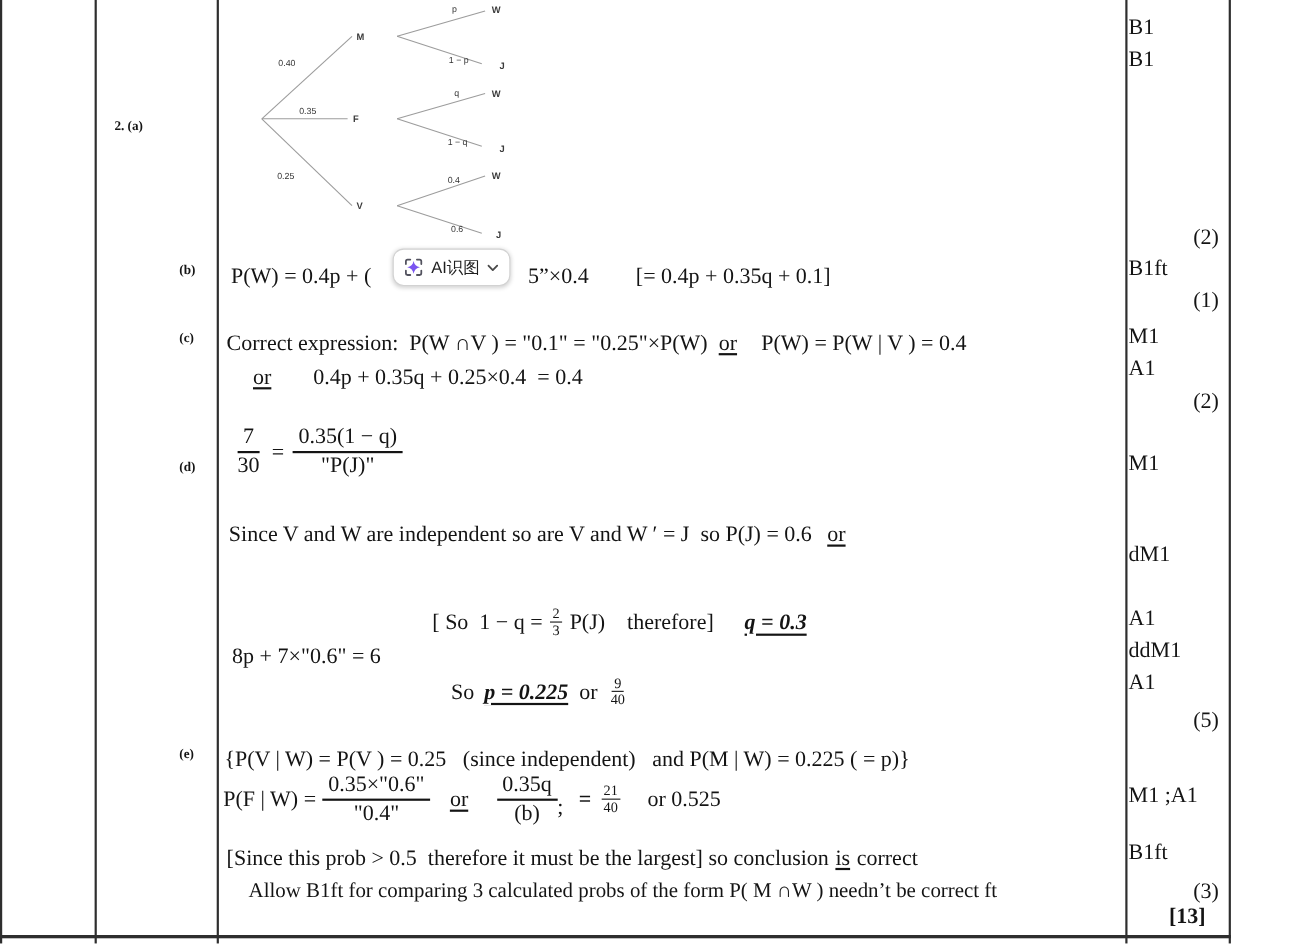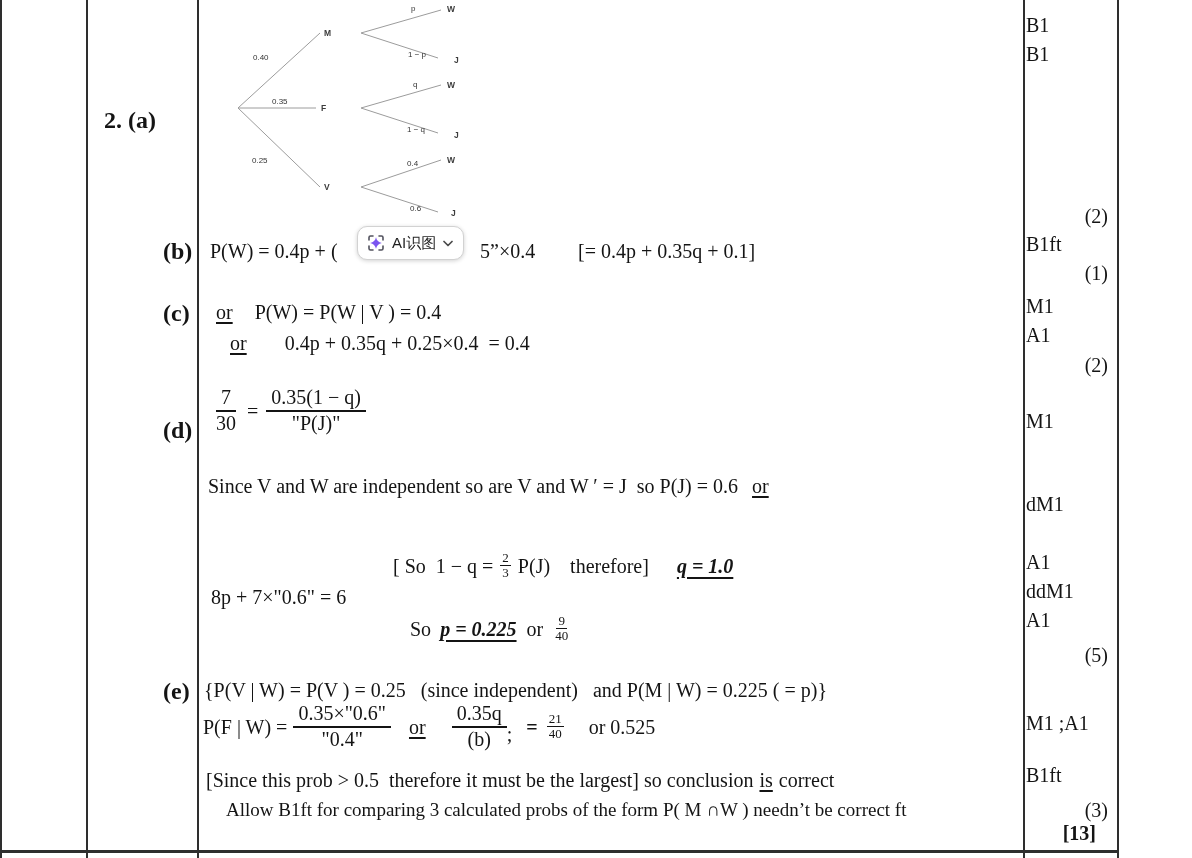--- a/index.html
+++ b/index.html
@@ -2,21 +2,21 @@
 <html><head>
 <meta charset="utf-8">
 <style>
   html,body{margin:0;padding:0;background:#ffffff;}
   #page{position:relative;width:1192px;height:858px;background:#ffffff;overflow:hidden;
         font-family:"Liberation Serif",serif;color:#141414;}
   .vline{position:absolute;top:0;height:858px;width:2px;background:#2e2e2e;}
   .hline{position:absolute;height:3px;background:#2e2e2e;}
   .row{position:absolute;font-size:20px;line-height:26px;white-space:pre;}
   .flexrow{display:flex;align-items:center;white-space:pre;}
-  .partlabel{position:absolute;font-weight:bold;font-size:24px;white-space:pre;}
+  .partlabel{position:absolute;font-weight:bold;font-size:12px;white-space:pre;}
   .u{text-decoration:underline;text-underline-offset:3px;}
   .ans{font-weight:bold;font-style:italic;text-decoration:underline;
        text-decoration-thickness:2px;text-underline-offset:4px;}
   .vfrac{display:inline-flex;flex-direction:column;align-items:center;line-height:1.18;}
   .vfrac .num{border-bottom:2px solid #141414;padding:0 5px;}
   .vfrac .den{padding:0 3px;}
   .vfrac.small{font-size:13px;line-height:1.08;}
   .vfrac.small .num{border-bottom:1.4px solid #141414;padding:0 2px;}
   .mark{position:absolute;left:1026px;width:90px;font-size:20px;line-height:23px;white-space:pre;}
   .mark.paren{text-align:right;padding-right:8px;box-sizing:border-box;}
@@ -97,20 +97,21 @@
       <path d="M6 16 H3.5 Q2 16 2 14.5 V12" fill="none" stroke="#52525e" stroke-width="1.6" stroke-linecap="round"></path>
       <path d="M9 3.2 C9.6 6.4 11.6 8.4 14.8 9 C11.6 9.6 9.6 11.6 9 14.8 C8.4 11.6 6.4 9.6 3.2 9 C6.4 8.4 8.4 6.4 9 3.2 Z" fill="#7b55f0"></path>
     </svg>
     <span>AI识图</span>
     <svg width="10" height="7" viewBox="0 0 10 7">
       <polyline points="1,1.5 5,5.5 9,1.5" fill="none" stroke="#4a4a4a" stroke-width="1.7" stroke-linecap="round" stroke-linejoin="round"></polyline>
     </svg>
   </div>
 
   <div class="row flexrow" style="left:206px;top:299px;">
+    <span>Correct expression:  P(W ∩V ) = "0.1" = "0.25"×P(W)</span>
     <span class="u" style="margin-left:10px;margin-right:22px;">or</span>
     <span>P(W) = P(W | V ) = 0.4</span>
   </div>
   <div class="row flexrow" style="left:206px;top:330px;">
     <span class="u" style="margin-left:24px;margin-right:38px;">or</span>
     <span>0.4p + 0.35q + 0.25×0.4  = 0.4</span>
   </div>
 
   <div class="row flexrow" style="left:213px;top:386px;">
     <span class="vfrac">
@@ -129,21 +130,21 @@
     <span class="u" style="margin-left:14px;">or</span>
   </div>
 
   <div class="row flexrow" style="left:393px;top:551px;">
     <span>[ So  1 − q =</span>
     <span class="vfrac small" style="margin:0 6px;">
       <span class="num">2</span>
       <span class="den">3</span>
     </span>
     <span>P(J)    therefore]</span>
-    <span class="ans" style="margin-left:28px;">q = 1.0</span>
+    <span class="ans" style="margin-left:28px;">q = 0.3</span>
   </div>
 
   <div class="row" style="left:211px;top:584px;">8p + 7×"0.6" = 6</div>
 
   <div class="row flexrow" style="left:410px;top:614px;">
     <span>So</span>
     <span class="ans" style="margin-left:9px;">p = 0.225</span>
     <span style="margin-left:10px;">or</span>
     <span class="vfrac small" style="margin-left:9px;">
       <span class="num">9</span>

